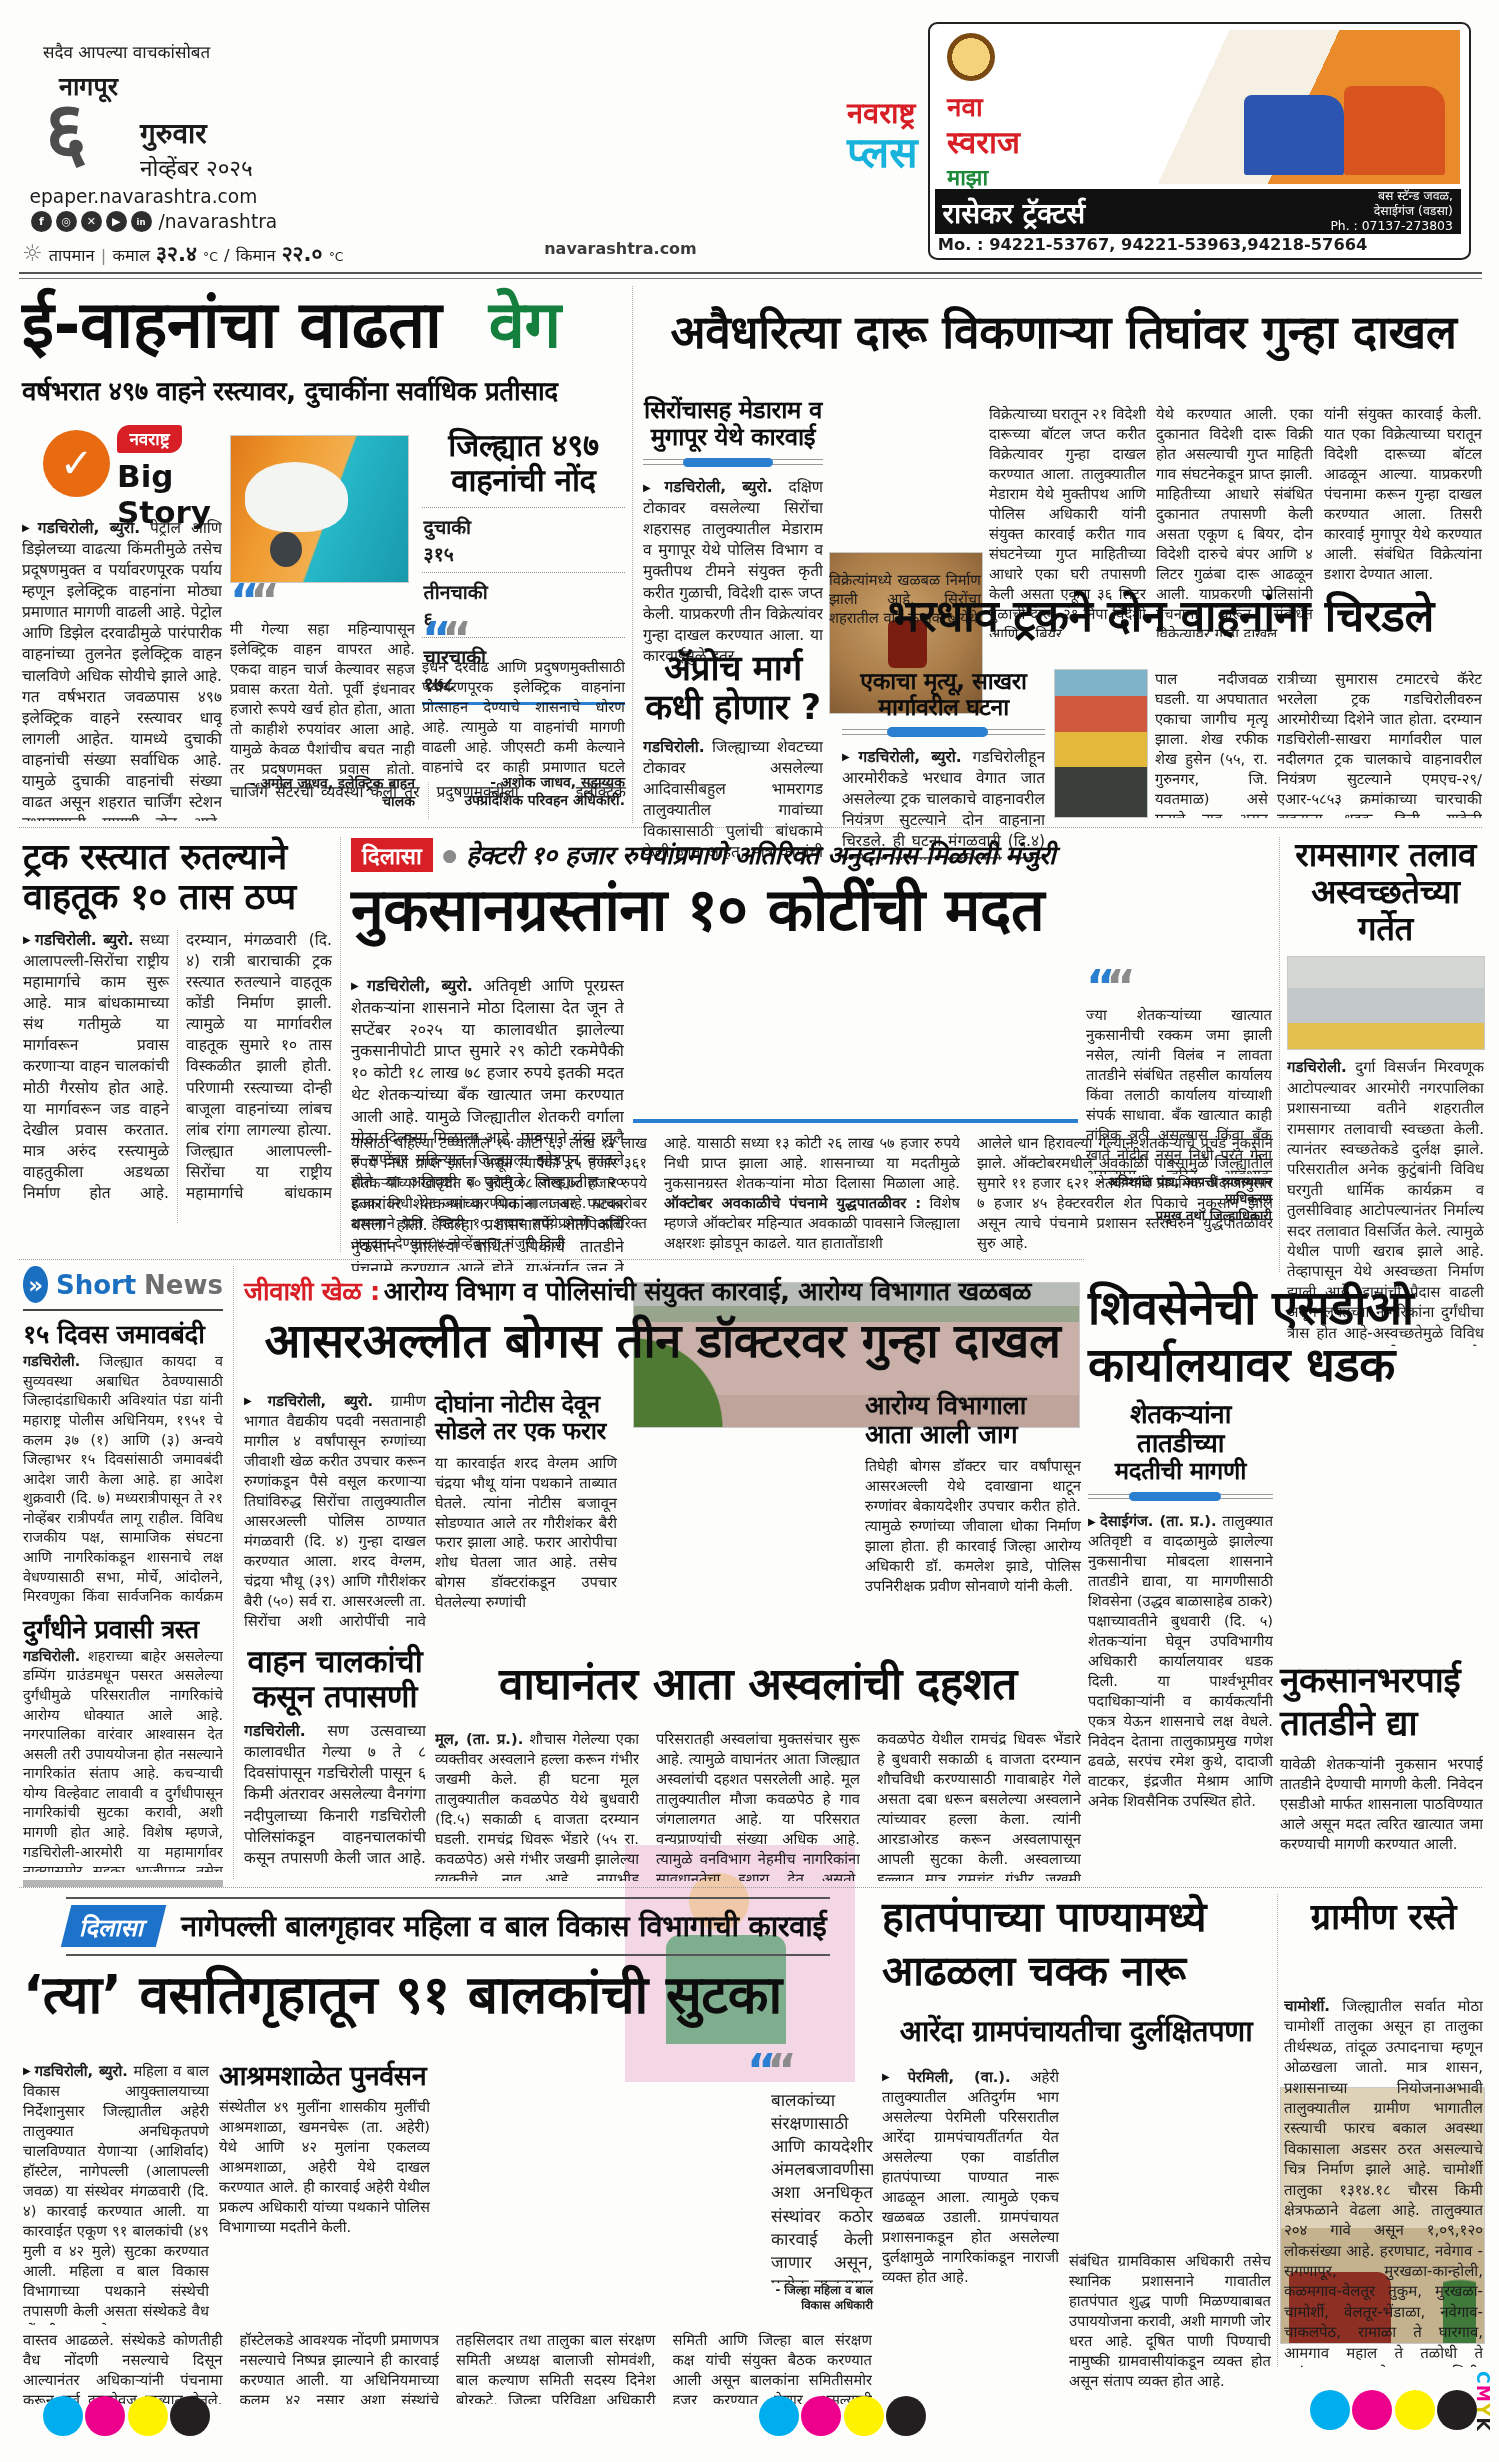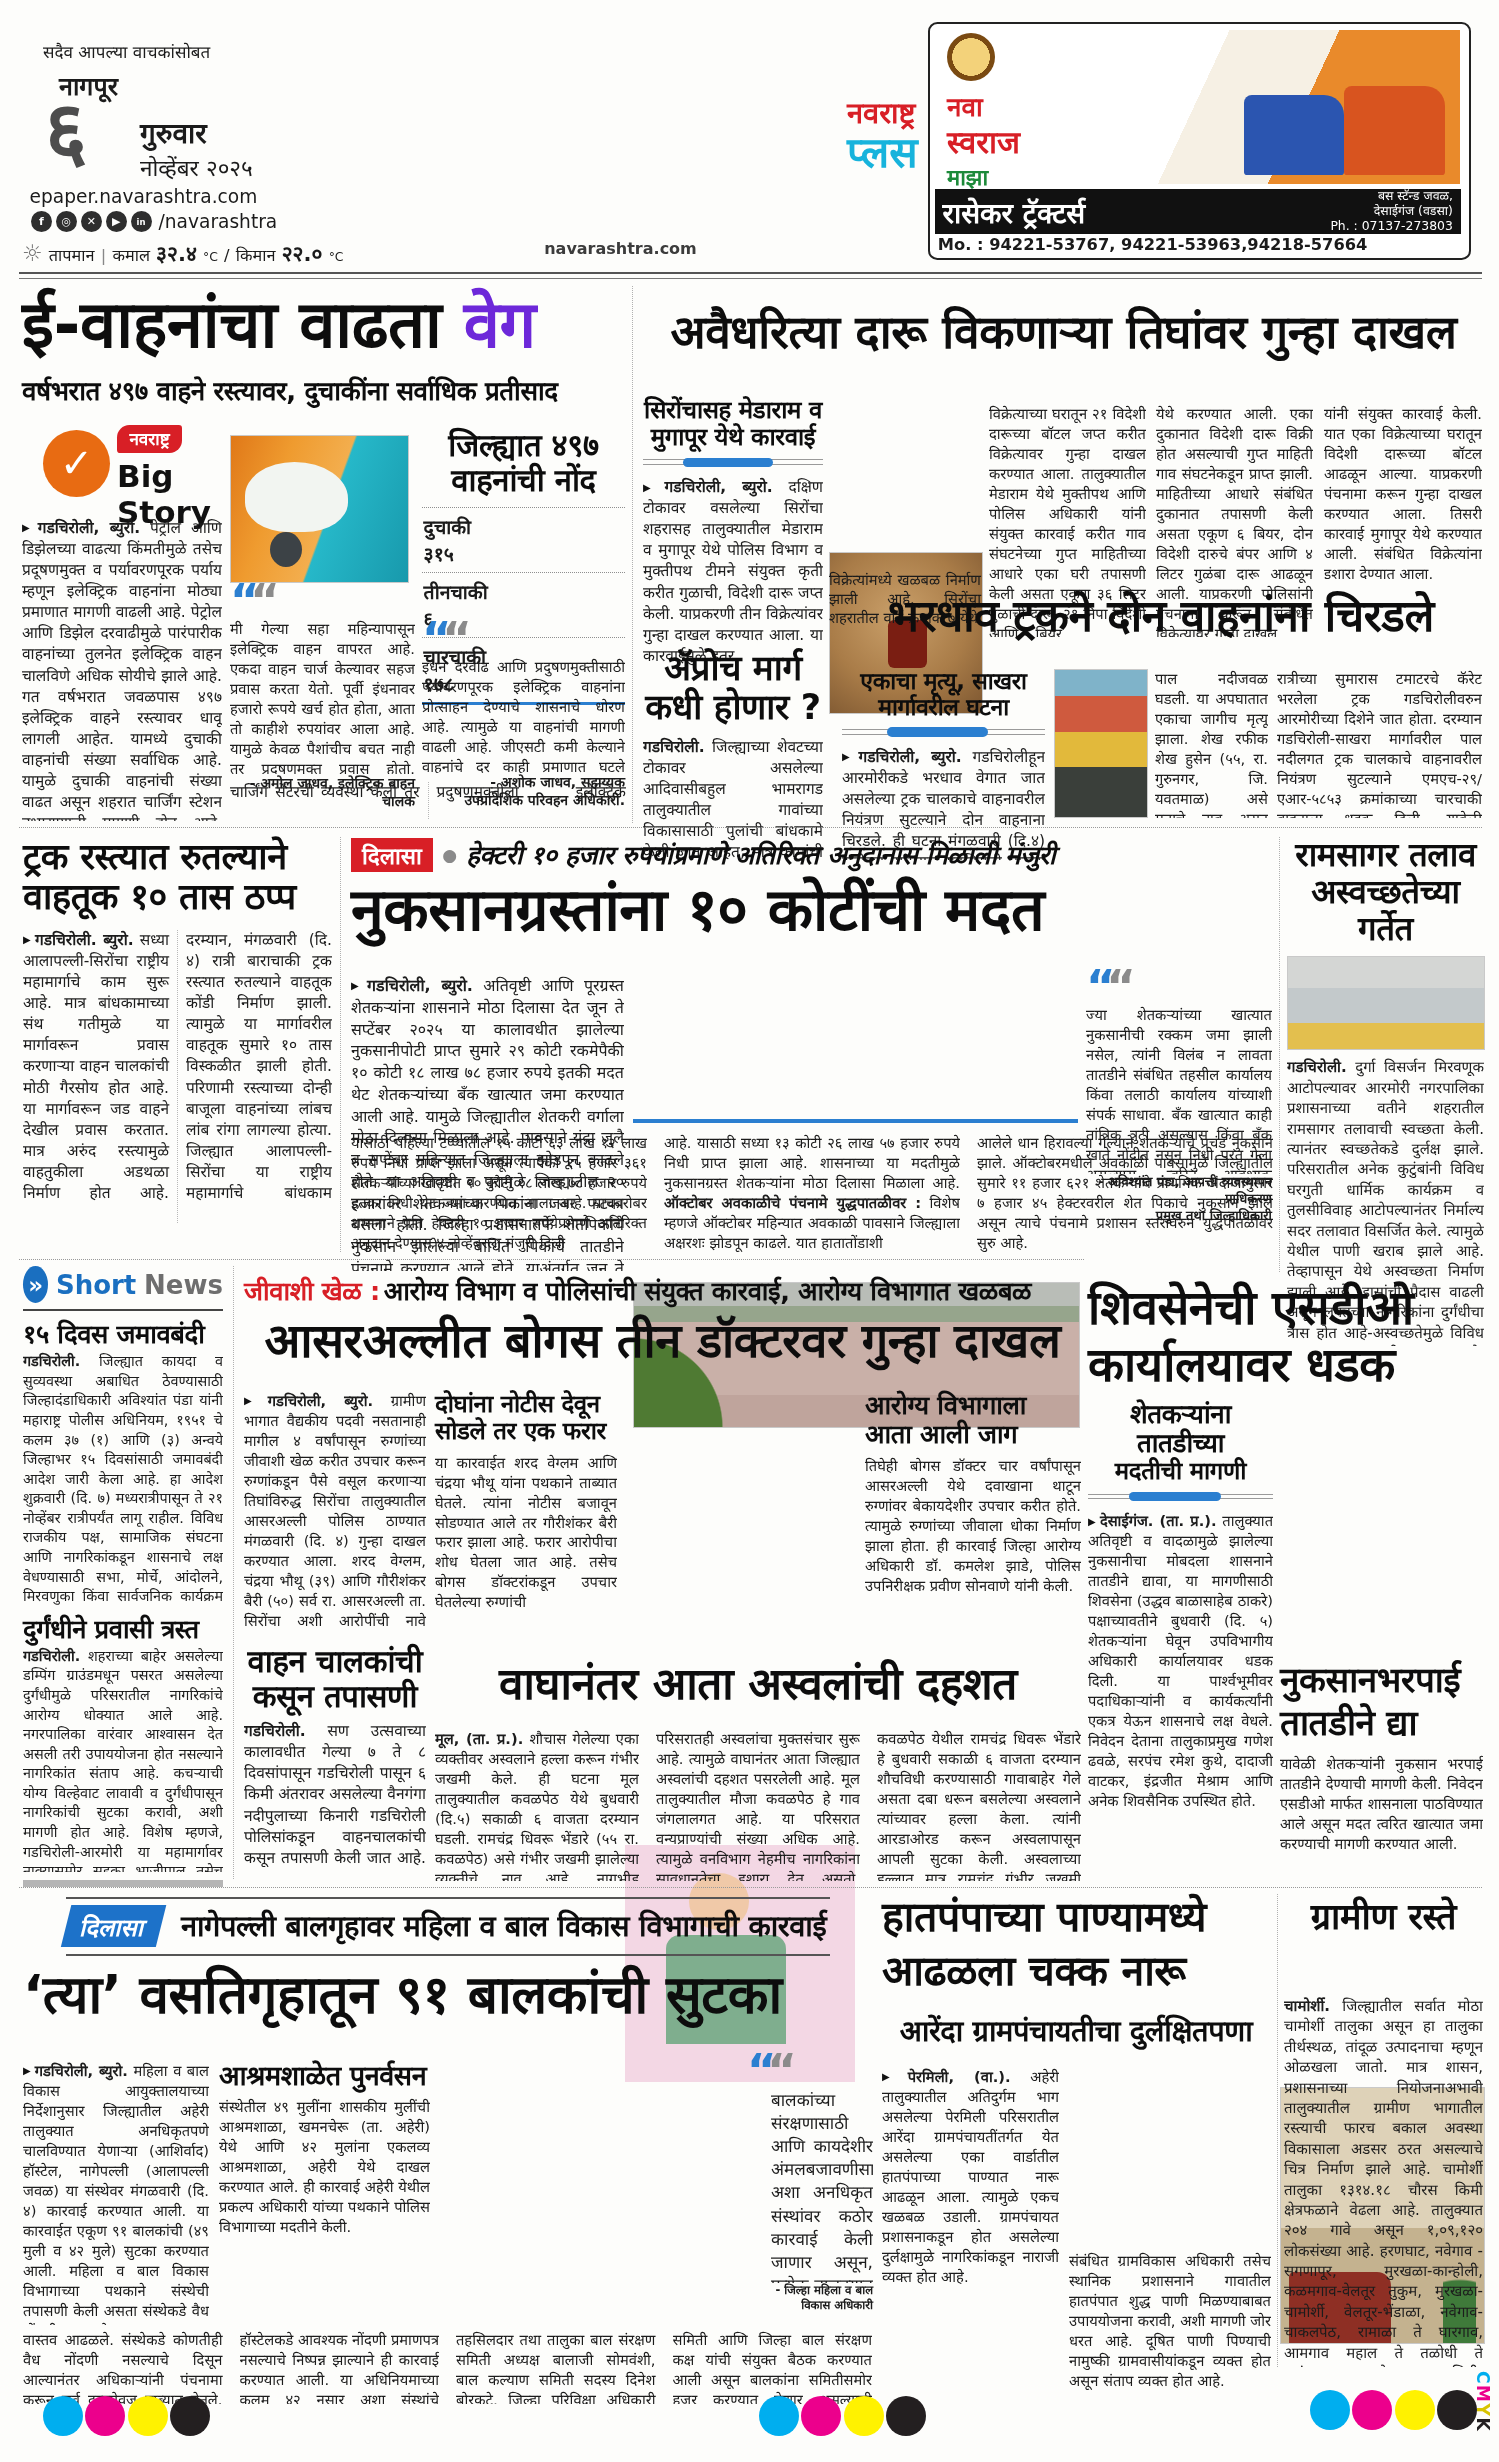--- a/index.html
+++ b/index.html
@@ -110,21 +110,21 @@
         <span>Ph. : 07137-273803</span>
       </span>
     </div>
     <div class="abs" style="left:7.8px;top:211px;width:523px;font-size:16.3px;font-weight:700;">Mo. : 94221-53767, 94221-53963,94218-57664</div>
   </div>
 
   <div class="abs triple-rule" style="left:19.4px;top:272px;width:1463px;"></div>
 
   <div class="abs hl" style="left:22px;top:289px;width:613px;font-size:65px;">
     <span>ई-वाहनांचा वाढता</span>
-    <span style="color:#6d28d9;">वेग</span>
+    <span style="color:#15803d;margin-left:25px;">वेग</span>
   </div>
   <div class="abs hl" style="left:22px;top:377px;width:609px;font-size:26px;">वर्षभरात ४९७ वाहने रस्त्यावर, दुचाकींना सर्वाधिक प्रतीसाद</div>
 
   <div class="abs" style="left:43px;top:425px;width:182px;height:84px;">
     <div class="badge-check abs" style="left:0;top:4.7px;">✓</div>
     <div class="abs" style="left:74px;top:0;"><span class="badge-pill">नवराष्ट्र</span></div>
     <div class="abs" style="left:74px;top:33px;font-size:31px;font-weight:800;color:#111;">Big Story</div>
   </div>
 
   <div class="abs body-txt" style="left:22px;top:518px;width:200px;height:303px;">

